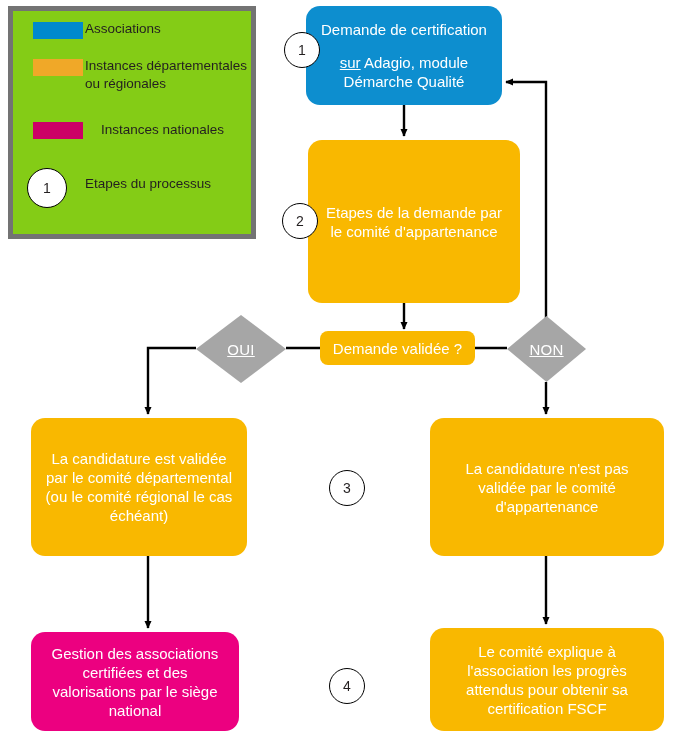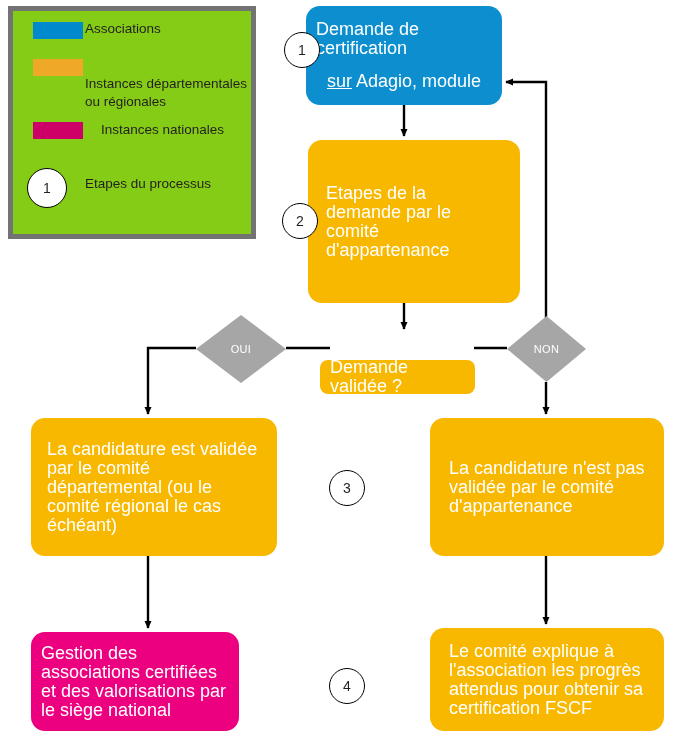--- a/index.html
+++ b/index.html
@@ -54,28 +54,28 @@
     font-size: 14px;
     color: #231f20;
   }
   
   .node {
     position: absolute;
     border-radius: 14px;
     display: flex;
     align-items: center;
     justify-content: center;
-    text-align: left;
+    text-align: center;
     color: #ffffff;
-    font-size: 18px;
+    font-size: 15px;
     line-height: 19px;
     box-sizing: border-box;
     padding: 6px 10px;
   }
-  .node.small-radius { border-radius: 8px; margin-top: 29px; }
+  .node.small-radius { border-radius: 8px; }
   
   .step-circle {
     position: absolute;
     width: 36px;
     height: 36px;
     border: 1px solid #000000;
     border-radius: 50%;
     background: #ffffff;
     box-sizing: border-box;
     display: flex;
@@ -93,23 +93,24 @@
     justify-content: center;
   }
   .diamond .shape {
     position: absolute;
     left: 0; top: 0;
     width: 100%; height: 100%;
   }
   .diamond .dlabel {
     position: relative;
     z-index: 2;
-    font-size: 11px;
+    font-size: 15px;
     color: #ffffff;
     letter-spacing: 0.3px;
+    text-decoration: underline;
   }
   
   .conn {
     position: absolute;
     left: 0;
     top: 0;
     width: 683px;
     height: 738px;
     pointer-events: none;
   }
@@ -119,21 +120,21 @@
 <body>
 
 <div id="canvas">
 
   <div class="legend-box">
 
     <div class="legend-swatch" style="left:20px; top:11px; background:#0089cc;"></div>
     <div class="legend-label" style="left:72px; top:9px;">Associations</div>
 
     <div class="legend-swatch" style="left:20px; top:48px; background:#f0a828;"></div>
-    <div class="legend-label" style="left:72px; top:46px; width:168px;margin-top:18px;">Instances départementales ou régionales</div>
+    <div class="legend-label" style="left:72px; top:46px; width:168px;">Instances départementales ou régionales</div>
 
     <div class="legend-swatch" style="left:20px; top:111px; background:#cc0066;"></div>
     <div class="legend-label" style="left:72px; top:110px; width:172px;margin-left:16px;">Instances nationales</div>
 
     <div class="legend-circle" style="left:14px; top:157px;">
       <span>1</span>
     </div>
     <div class="legend-label" style="left:72px; top:164px; width:170px;">Etapes du processus</div>
   </div>
 
@@ -162,20 +163,21 @@
 
     <line x1="546" y1="556" x2="546" y2="624" stroke="#000000" stroke-width="2.4" marker-end="url(#arrow)"></line>
   </svg>
 
   <div class="node" style="left:306px; top:6px; width:196px; height:99px; background:#0d8ecf; flex-direction:column; justify-content:center;">
     <div>Demande de certification</div>
     <div style="height:14px;"></div>
     <div>
       <span class="underline-word">sur</span><span> Adagio, module</span>
     </div>
+    <div>Démarche Qualité</div>
   </div>
   <div class="step-circle" style="left:284px; top:32px;">
     <span>1</span>
   </div>
 
   <div class="node" style="left:308px; top:140px; width:212px; height:163px; background:#f9b800;">
     <span style="max-width:176px;">Etapes de la demande par le comité d'appartenance</span>
   </div>
   <div class="step-circle" style="left:282px; top:203px;">
     <span>2</span>
@@ -192,21 +194,21 @@
     <span class="dlabel">OUI</span>
   </div>
 
   <div class="diamond" style="left:507px; top:316px; width:79px; height:66px;">
     <svg class="shape" viewBox="0 0 79 66" xmlns="http://www.w3.org/2000/svg">
       <polygon points="39.5,0 79,33 39.5,66 0,33" fill="#a6a6a6"></polygon>
     </svg>
     <span class="dlabel">NON</span>
   </div>
 
-  <div class="node" style="left:31px; top:418px; width:246px; height:138px; background:#f9b800;">
+  <div class="node" style="left:31px; top:418px; width:216px; height:138px; background:#f9b800;">
     <span style="max-width:214px;">La candidature est validée par le comité départemental (ou le comité régional le cas échéant)</span>
   </div>
 
   <div class="node" style="left:430px; top:418px; width:234px; height:138px; background:#f9b800;">
     <span style="max-width:196px;">La candidature n'est pas validée par le comité d'appartenance</span>
   </div>
 
   <div class="step-circle" style="left:329px; top:470px;">
     <span>3</span>
   </div>

